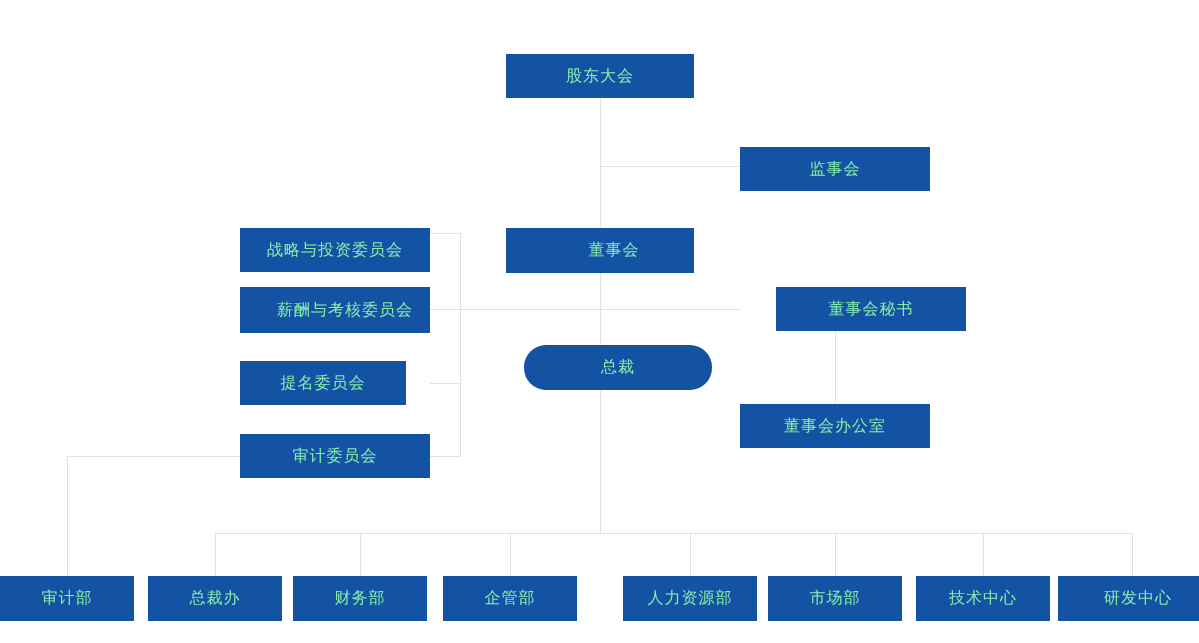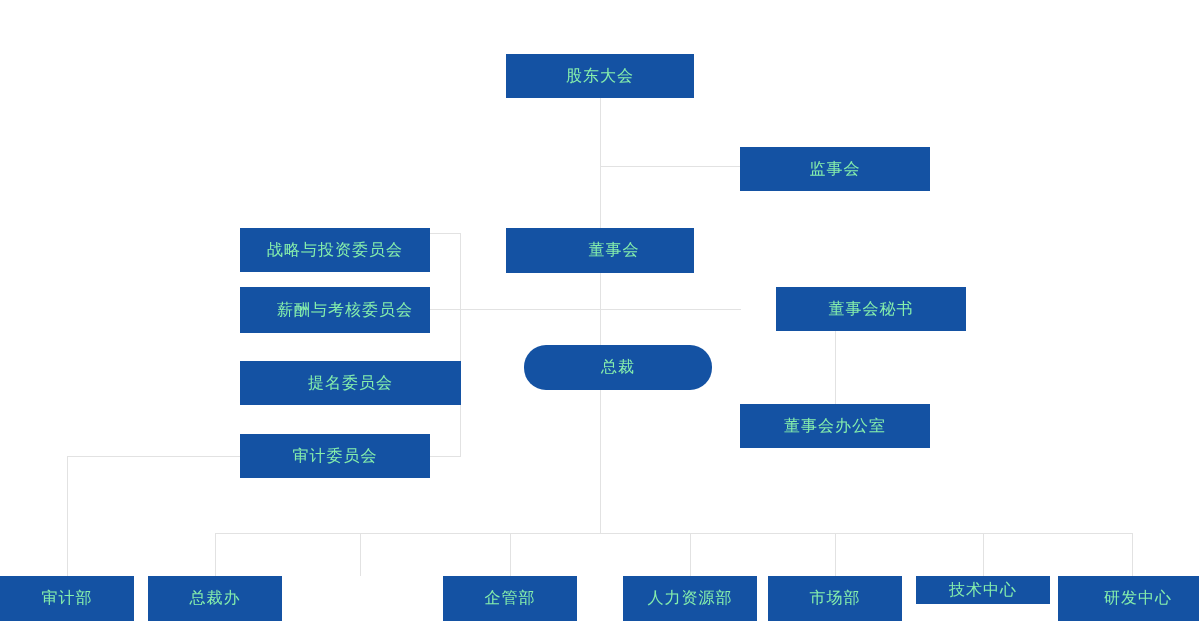--- a/index.html
+++ b/index.html
@@ -59,27 +59,28 @@
   <div class="line v" style="left:983px;  top:533px; height:43px;"></div>
   <div class="line v" style="left:1132px; top:533px; height:43px;"></div>
   <div class="line h" style="left:67px; top:456px; width:173px;"></div>
   <div class="line v" style="left:67px; top:456px; height:120px;"></div>
 
   <div class="node" style="left:506px; top:54px;  width:188px; height:44px;">股东大会</div>
   <div class="node" style="left:740px; top:147px; width:190px; height:44px;">监事会</div>
   <div class="node" style="left:506px; top:228px; width:188px; height:45px;padding-left:28px;">董事会</div>
   <div class="node" style="left:240px; top:228px; width:190px; height:44px;">战略与投资委员会</div>
   <div class="node" style="left:240px; top:287px; width:190px; height:46px;padding-left:20px;">薪酬与考核委员会</div>
-  <div class="node" style="left:240px; top:361px; width:221px; height:44px;">提名委员会</div>
+  <div class="node" style="left:240px; top:361px; width:166px; height:44px;">提名委员会</div>
   <div class="node" style="left:240px; top:434px; width:190px; height:44px;">审计委员会</div>
   <div class="node" style="left:776px; top:287px; width:190px; height:44px;">董事会秘书</div>
   <div class="node" style="left:524px; top:345px; width:188px; height:45px;border-radius:22px;">总裁</div>
   <div class="node" style="left:740px; top:404px; width:190px; height:44px;">董事会办公室</div>
 
   <div class="node" style="left:0px;    top:576px; width:134px; height:45px;">审计部</div>
   <div class="node" style="left:148px;  top:576px; width:134px; height:45px;">总裁办</div>
+  <div class="node" style="left:293px;  top:576px; width:134px; height:45px;">财务部</div>
   <div class="node" style="left:443px;  top:576px; width:134px; height:45px;">企管部</div>
   <div class="node" style="left:623px;  top:576px; width:134px; height:45px;">人力资源部</div>
   <div class="node" style="left:768px;  top:576px; width:134px; height:45px;">市场部</div>
-  <div class="node" style="left:916px;  top:576px; width:134px; height:28px;">技术中心</div>
+  <div class="node" style="left:916px;  top:576px; width:134px; height:45px;">技术中心</div>
   <div class="node" style="left:1058px; top:576px; width:160px; height:45px;">研发中心</div>
 
 </div>
 
 </body></html>

